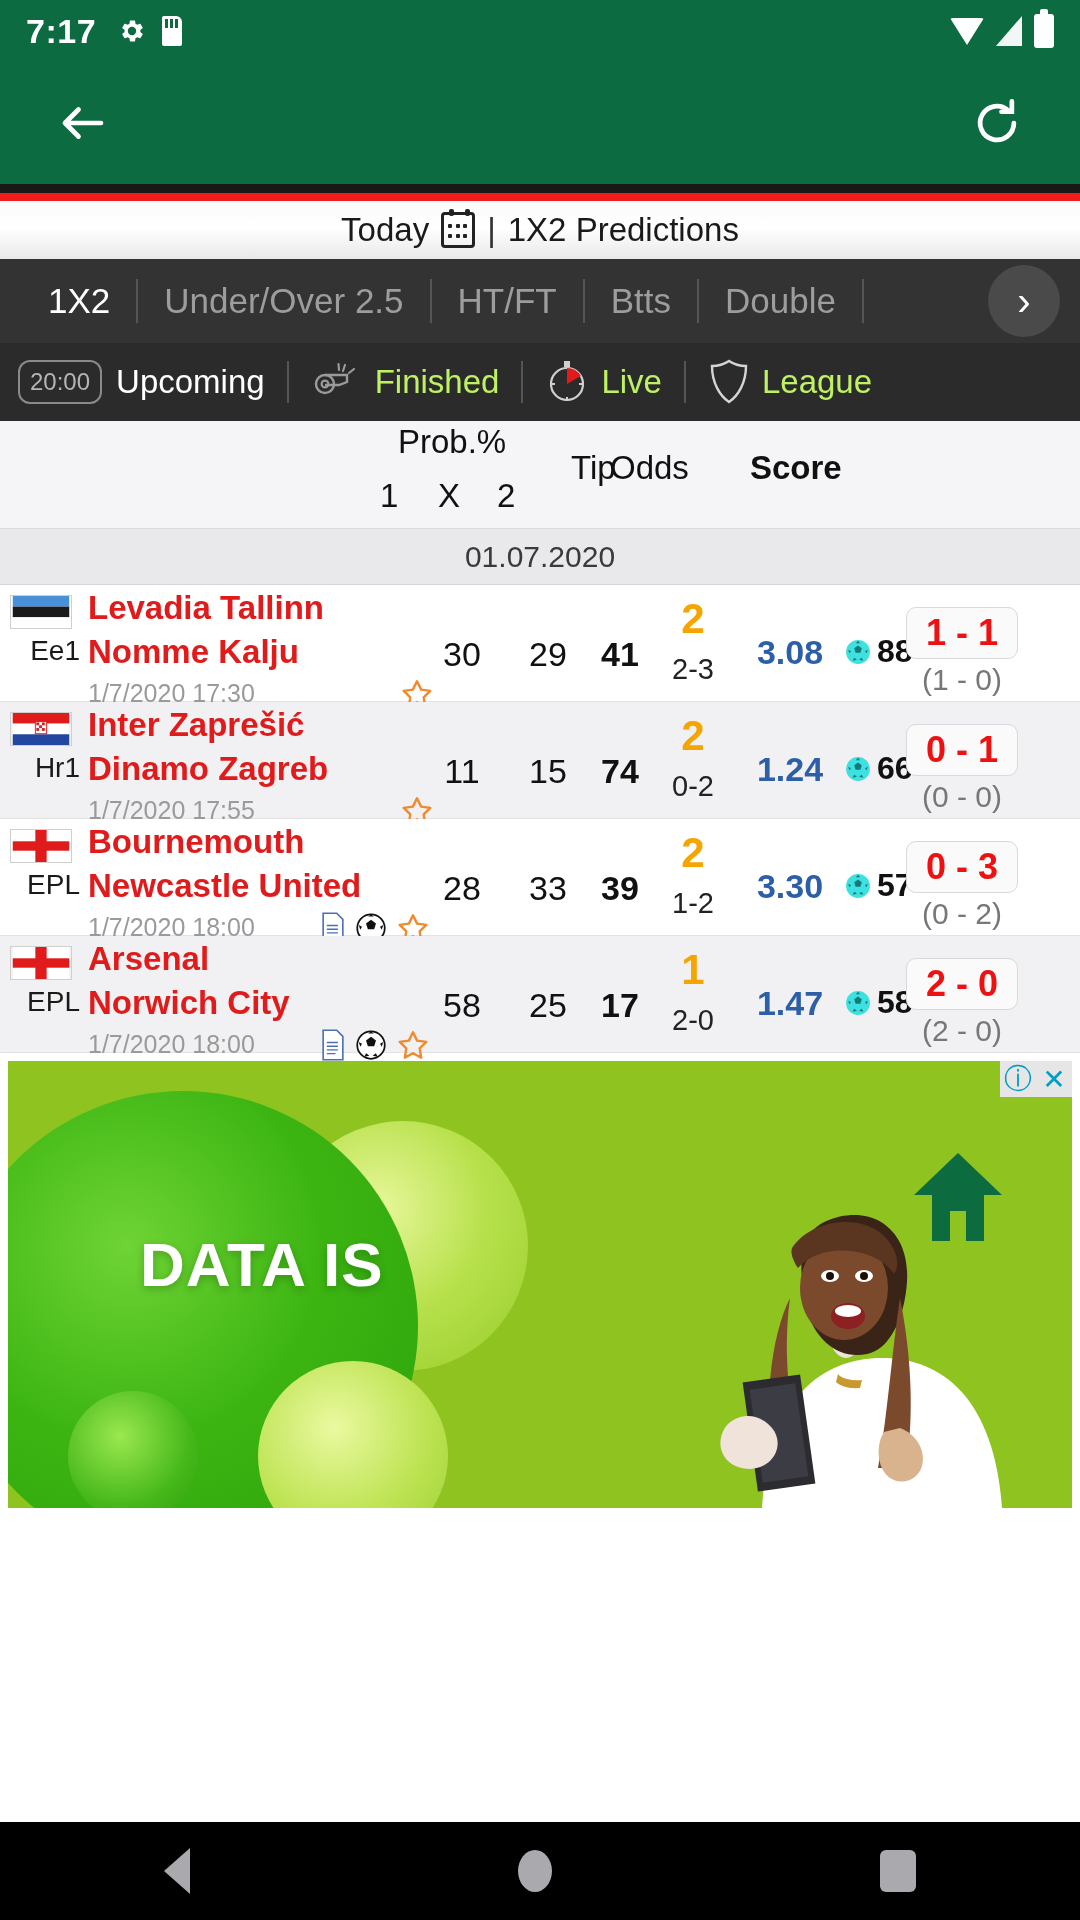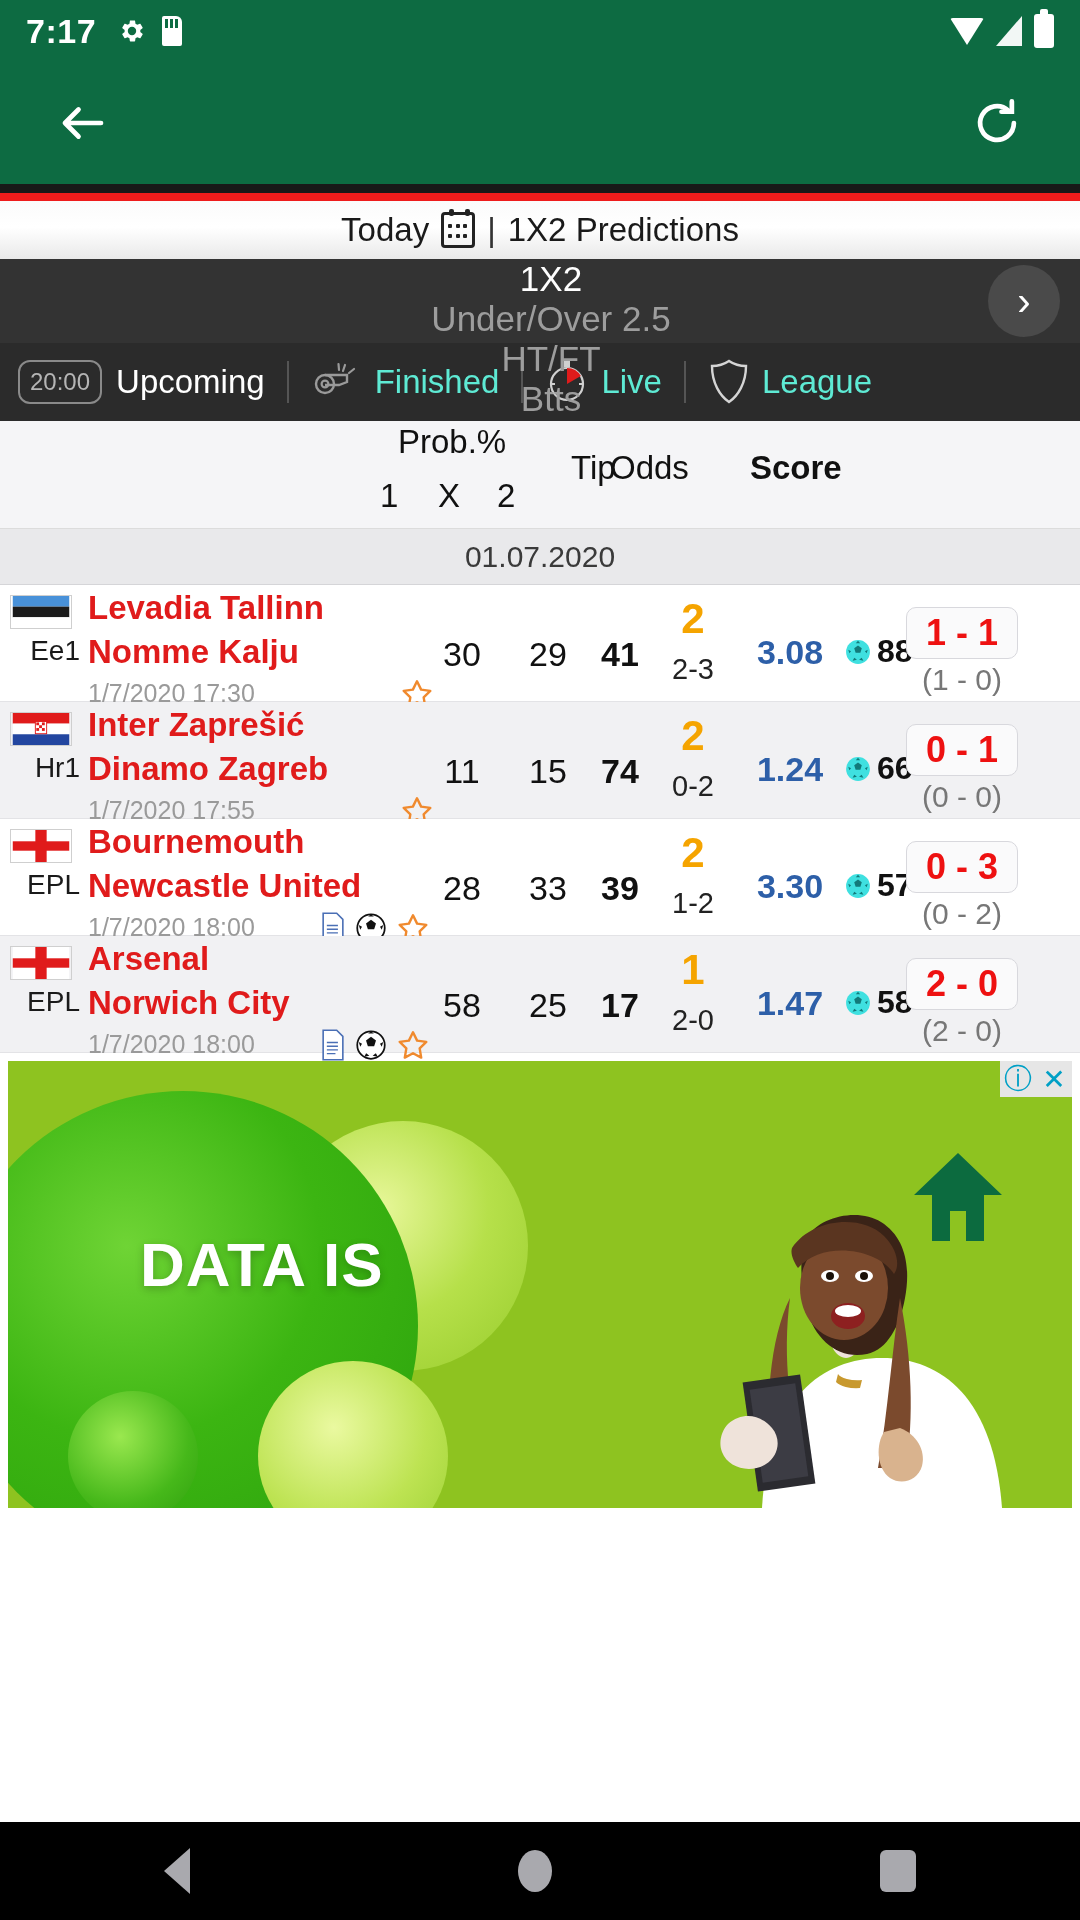--- a/index.html
+++ b/index.html
@@ -47,39 +47,39 @@
   .cal-icon { width:34px; height:36px; border:3px solid #222; border-radius:4px; position:relative;
               display:grid; grid-template-columns:repeat(3,1fr); gap:2px; padding:9px 4px 3px 4px; }
   .cal-icon::before{content:"";position:absolute;top:-6px;left:5px;width:5px;height:7px;background:#222;border-radius:2px;
                     box-shadow:16px 0 0 #222;}
   .cal-icon i { background:#222; width:4px; height:4px; border-radius:1px; display:block; }
   .tb-sep { color:#333; }
 
   
   .markets {
     height: 84px; background:#333333; display:flex; align-items:center;
-    position: relative; padding-left: 22px; flex-direction: column;
+    position: relative; padding-left: 22px;
   }
   .mk { color:#9d9d9d; font-size:35px; padding:0 26px; white-space:nowrap; cursor:pointer; }
   .mk.active { color:#ffffff; }
   .mk-div { width:2px; height:44px; background:#555; }
   .mk-next {
     position:absolute; right: 20px; top: 50%; transform: translateY(-50%);
     width:72px; height:72px; border-radius:50%; background:#4a4a4a;
     display:flex; align-items:center; justify-content:center; color:#fff; font-size:40px; cursor:pointer;
   }
 
   
   .filters { height: 78px; background:#2b2b2b; display:flex; align-items:center; padding-left: 18px; gap: 0; }
   .fchip {
     border:2px solid #8a8a8a; border-radius:12px; color:#b5b5b5; font-size:24px;
     padding:6px 10px; margin-right:14px; cursor:pointer;
   }
   .fitem { display:flex; align-items:center; gap:12px; padding: 0 22px; cursor:pointer; }
-  .fitem .lbl { font-size:33px; color:#5eead4; }
+  .fitem .lbl { font-size:33px; color:#bef264; }
   .fitem.active .lbl { color:#ffffff; }
   .f-div { width:2px; height:42px; background:#555; }
 
   
   .thead { background:#f5f5f7; height: 108px; position:relative; border-bottom:1px solid #dcdcdc;}
   .th-teams { position:absolute; left: 22px; top: 38px; font-size:33px; color:#111; }
   .th-prob  { position:absolute; left: 398px; top: 2px; font-size:33px; color:#111; }
   .th-1 { position:absolute; left: 380px; top: 56px; font-size:33px; color:#111; }
   .th-x { position:absolute; left: 438px; top: 56px; font-size:33px; color:#111; }
   .th-2 { position:absolute; left: 497px; top: 56px; font-size:33px; color:#111; }

